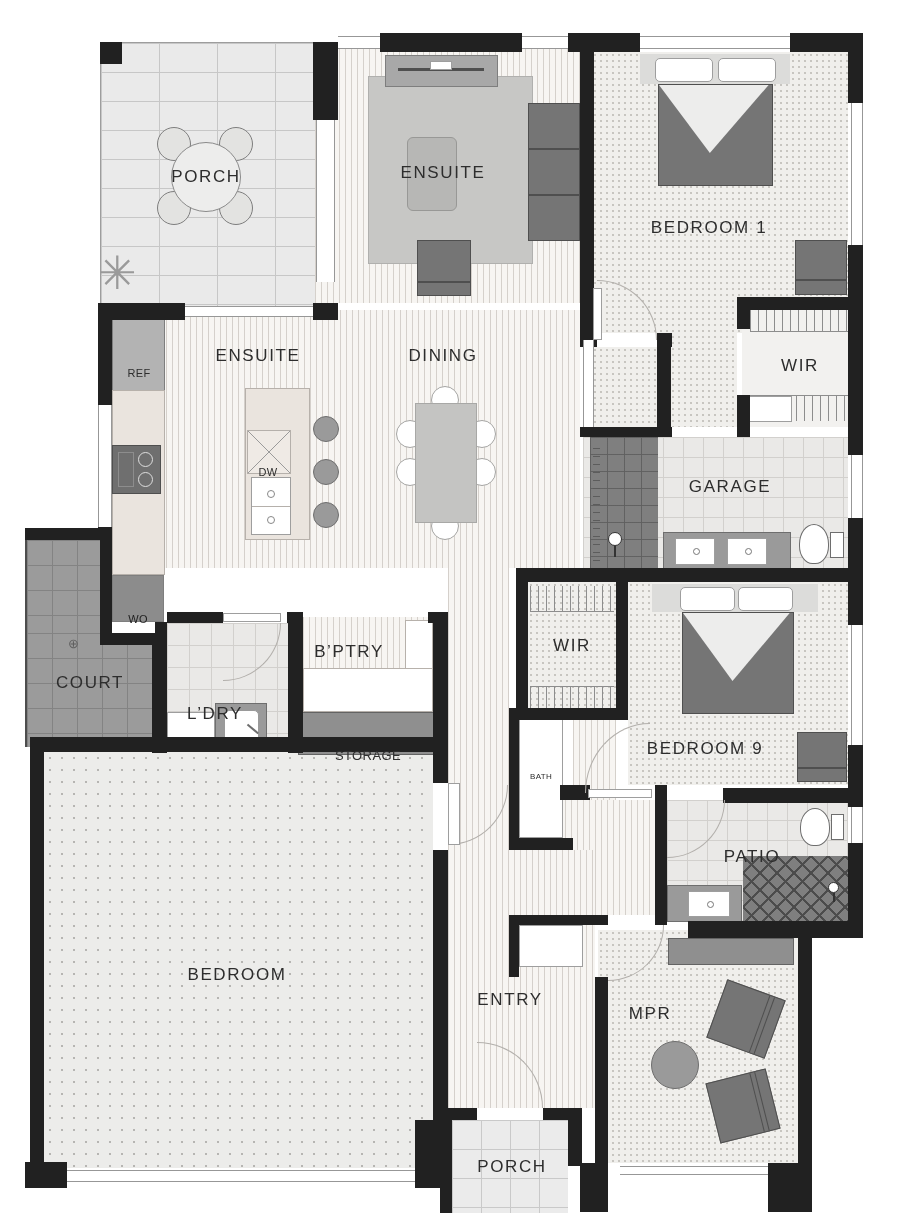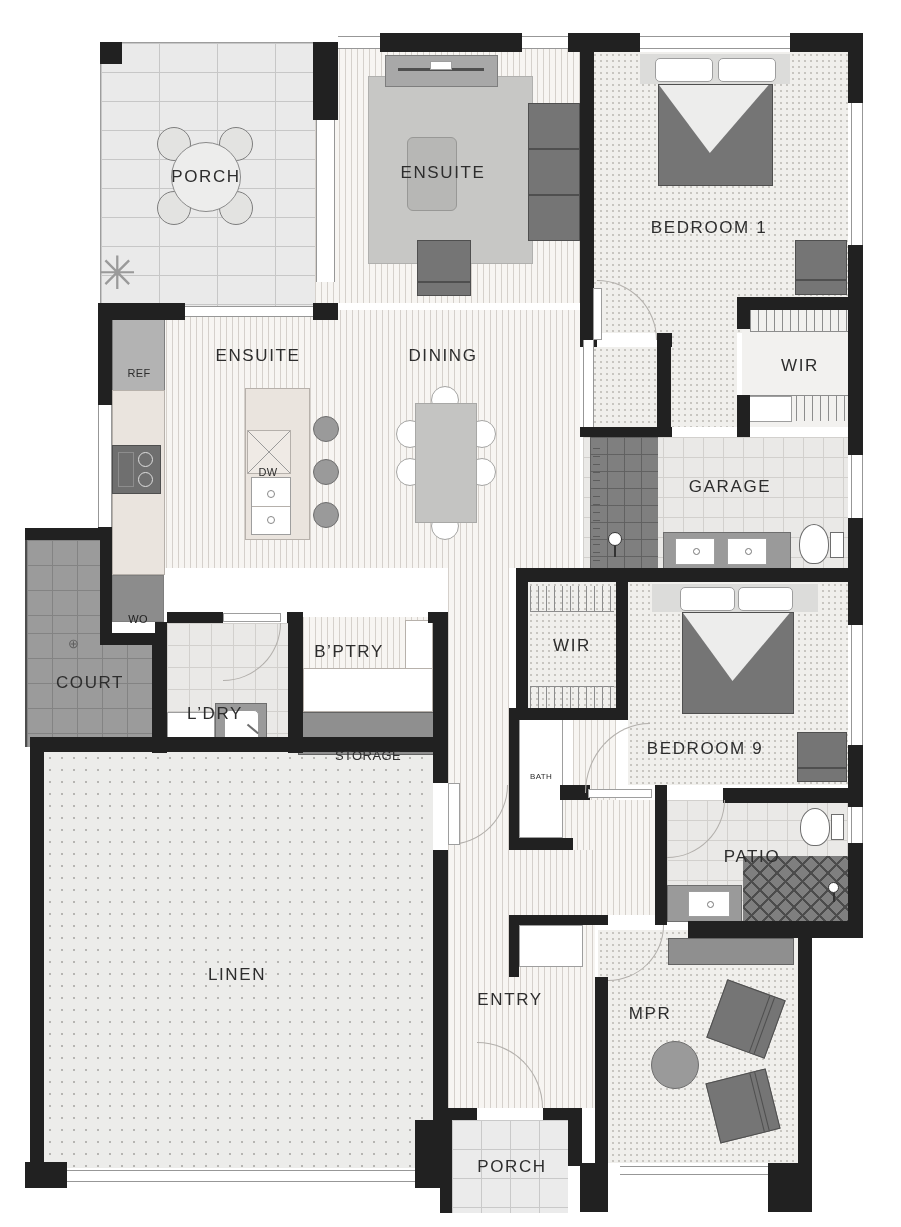--- a/index.html
+++ b/index.html
@@ -280,21 +280,21 @@
   <div class="lbl" style="left:258px;top:356px;">ENSUITE</div>
   <div class="lbl" style="left:443px;top:356px;">DINING</div>
   <div class="lbl" style="left:90px;top:683px;">COURT</div>
   <div class="lbl" style="left:215px;top:714px;">L’DRY</div>
   <div class="lbl" style="left:349px;top:652px;">B’PTRY</div>
   <div class="lbl lbl2" style="left:368px;top:735px;color:#2f2f2f;font-size:13px;">STORAGE</div>
   <div class="lbl" style="left:572px;top:646px;">WIR</div>
   <div class="lbl" style="left:705px;top:749px;">BEDROOM 9</div>
   <div class="lbl lbl3" style="left:541px;top:776px;">BATH</div>
   <div class="lbl" style="left:752px;top:857px;">PATIO</div>
-  <div class="lbl" style="left:237px;top:975px;">LINEN</div>
+  <div class="lbl" style="left:237px;top:975px;">BEDROOM</div>
   <div class="lbl" style="left:510px;top:1000px;">ENTRY</div>
   <div class="lbl" style="left:650px;top:1014px;">MPR</div>
   <div class="lbl" style="left:512px;top:1167px;">PORCH</div>
   <div class="lbl lbl2" style="left:139px;top:353px;">REF</div>
   <div class="lbl lbl2" style="left:138px;top:599px;color:#1f1f1f;">WO</div>
   <div class="lbl lbl2" style="left:268px;top:452px;">DW</div>
 
 </div>
 
 </body></html>

